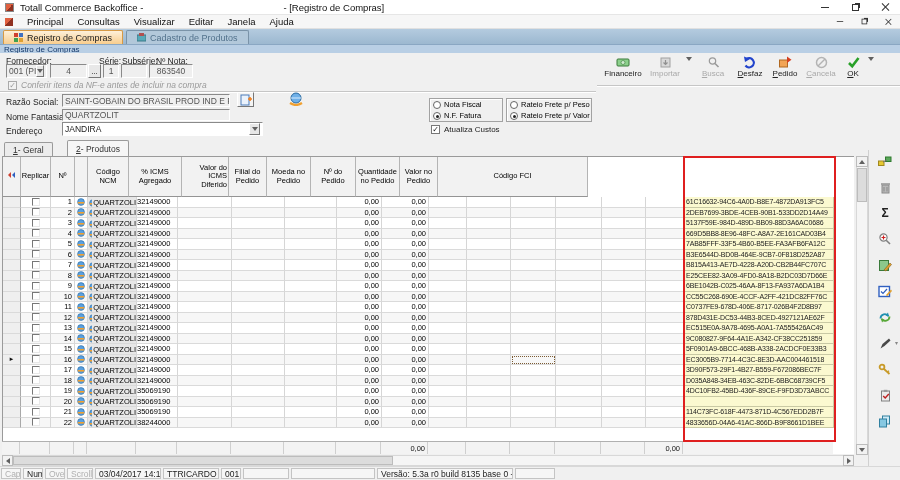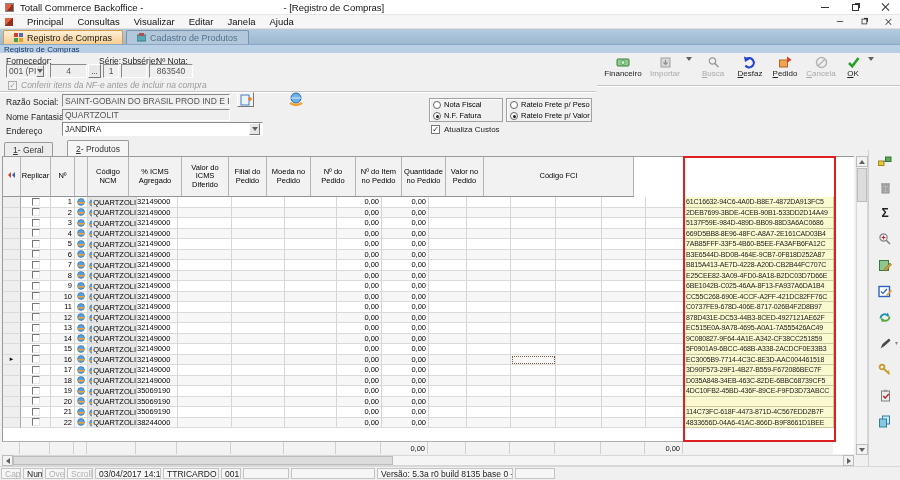--- a/index.html
+++ b/index.html
@@ -326,25 +326,24 @@
         <svg width="9" height="9">
           <path d="M1 3 L4 0 L4 6 Z" fill="#d04030"></path>
           <path d="M5 3 L8 6 L8 0 Z" fill="#3060c0"></path>
         </svg>
       </div>
       <div class="hcell" style="width: 30px;">Replicar</div>
       <div class="hcell" style="width: 24px;">Nº</div>
       <div class="hcell" style="width: 13px;"></div>
       <div class="hcell" style="width: 41px;">Código NCM</div>
       <div class="hcell" style="width: 53px;">% ICMS Agregado</div>
-      <div class="hcell" style="width: 47px;">Valor do ICMS Diferido</div>
+      <div class="hcell" style="width: 47px; text-align: right;">Valor do ICMS Diferido</div>
       <div class="hcell" style="width: 38px;">Filial do Pedido</div>
       <div class="hcell" style="width: 44px; text-align: center;">Moeda no Pedido</div>
       <div class="hcell" style="width: 45px;">Nº do Pedido</div>
-      <div class="hcell" style="width: 46px;">Nº do Item no Pedido</div>
       <div class="hcell" style="width: 44px;">Quantidade no Pedido</div>
       <div class="hcell" style="width: 38px;">Valor no Pedido</div>
       <div class="hcell" style="width: 150px;">Código FCI</div>
     </div>
   <div id="gbody">
       <div class="grow">
         <div class="gcell c-ind" style="width: 18px;"></div>
         <div class="gcell " style="width: 30px;">
           <span class="cellcb"></span>
         </div>

